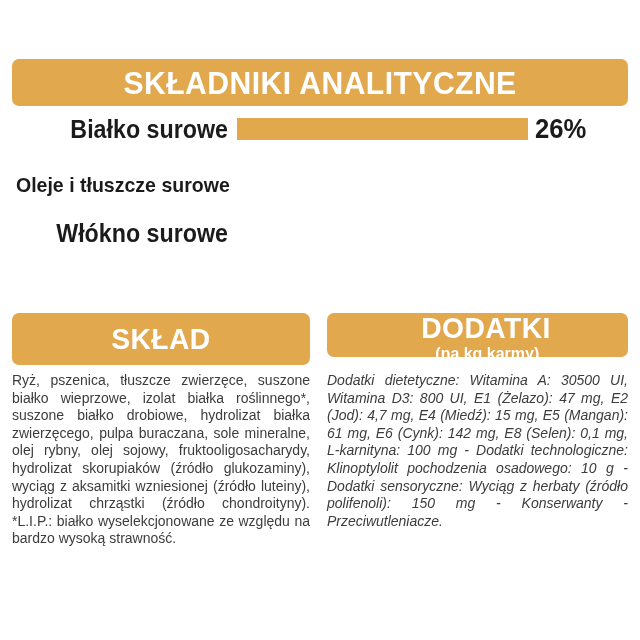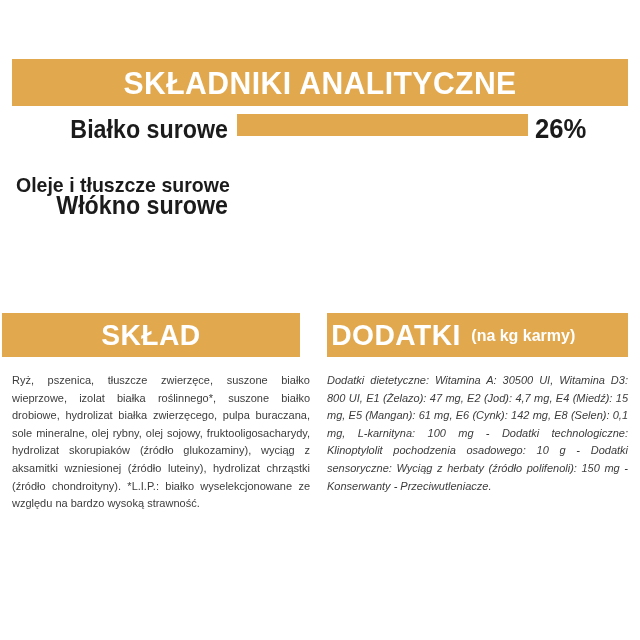--- a/index.html
+++ b/index.html
@@ -23,20 +23,21 @@
   }
 
   
   .banner {
     position: absolute;
     background: #e2a84e;
     display: flex;
     align-items: center;
     justify-content: center;
     box-sizing: border-box;
+    border-radius: 7px;
   }
   .banner-text {
     color: #ffffff;
     font-weight: bold;
     letter-spacing: 0.5px;
     line-height: 1;
     font-family: "Liberation Sans Narrow", "Liberation Sans", sans-serif;
     transform: scaleX(0.94);
     white-space: nowrap;
   }
@@ -45,36 +46,37 @@
     left: 12px;
     top: 59px;
     width: 616px;
     height: 47px;
   }
   #analytical-banner .banner-text {
     font-size: 32px;
   }
 
   #composition-banner {
-    left: 2px;
+    left: 12px;
     top: 313px;
     width: 298px;
-    height: 44px;
+    height: 52px;
   }
   #composition-banner .banner-text {
     font-size: 30px;
   }
 
   #additives-banner {
     left: 327px;
     top: 313px;
     width: 301px;
     height: 44px;
     justify-content: flex-start;
-    padding-left: 0;
+    padding-left: 16px;
+    flex-direction: column;
   }
   #additives-banner .banner-text {
     font-size: 30px;
   }
   #additives-banner .banner-sub {
     color: #ffffff;
     font-weight: bold;
     font-size: 17px;
     font-family: "Liberation Sans Narrow", "Liberation Sans", sans-serif;
     transform: scaleX(0.94);
@@ -94,40 +96,41 @@
   .chart-row {
     position: absolute;
     left: 0;
     width: 640px;
     height: 34px;
     display: flex;
     align-items: center;
   }
   .chart-row.r0 { top: 112px; }
   .chart-row.r1 { top: 168px; }
-  .chart-row.r2 { top: 188px; gap: 24px; }
+  .chart-row.r2 { top: 216px; gap: 24px; }
 
   .chart-label {
     width: 228px;
     text-align: right;
     padding-right: 0px;
     box-sizing: border-box;
     color: #1b1b1b;
     font-weight: bold;
     font-family: "Liberation Sans Narrow", "Liberation Sans", sans-serif;
     white-space: nowrap;
     transform: scaleX(0.93);
     transform-origin: right center;
   }
   .chart-row.r0 .chart-label { font-size: 25px; }
   .chart-row.r1 .chart-label { font-size: 21px; }
   .chart-row.r2 .chart-label { font-size: 25px; }
 
   .bar-wrap {
     display: flex;
+    align-items: center;
     margin-left: 9px;
   }
   .bar {
     background: #e2a84e;
     height: 22px;
   }
   .chart-row.r0 .bar { width: 291px; }
   .chart-row.r1 .bar { width: 196px; }
   .chart-row.r2 .bar { width: 17px; }
 
@@ -140,21 +143,21 @@
     white-space: nowrap;
     transform: scaleX(0.95);
     transform-origin: left center;
   }
 
   
   .body-col {
     position: absolute;
     top: 372px;
     color: #3c3c3c;
-    font-size: 11px;
+    font-size: 14px;
     line-height: 17.6px;
     text-align: justify;
     font-family: "Liberation Sans", sans-serif;
   }
   #composition-text {
     left: 12px;
     width: 298px;
   }
   #additives-text {
     left: 327px;

